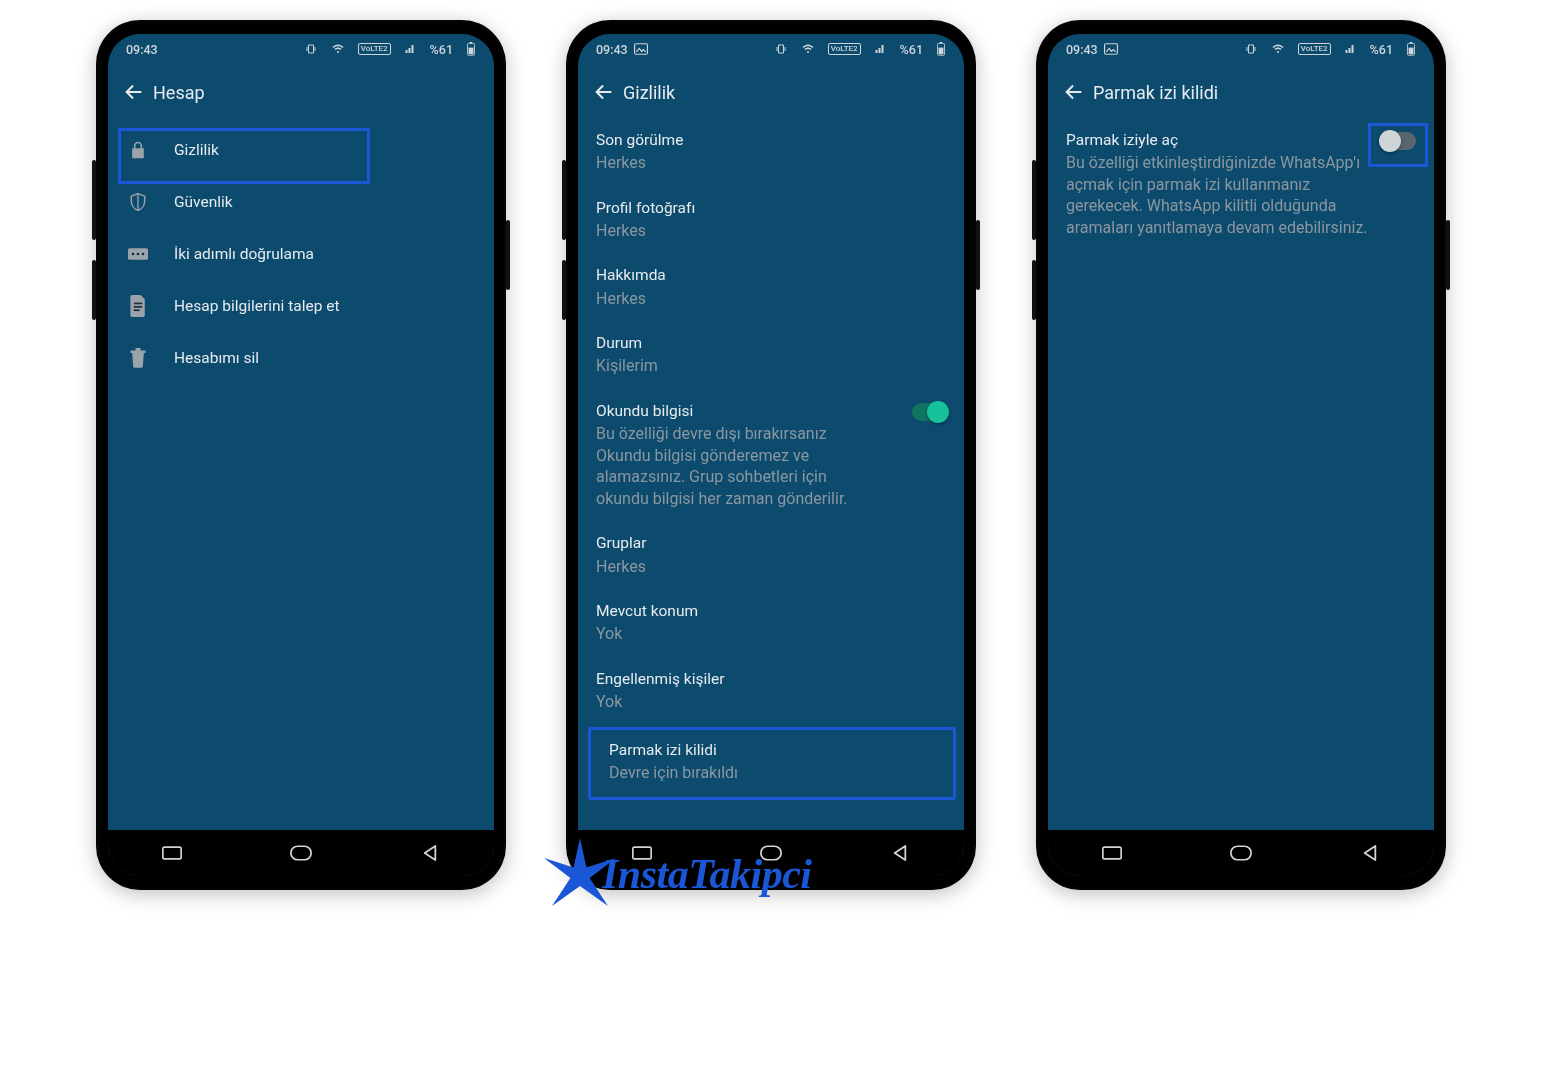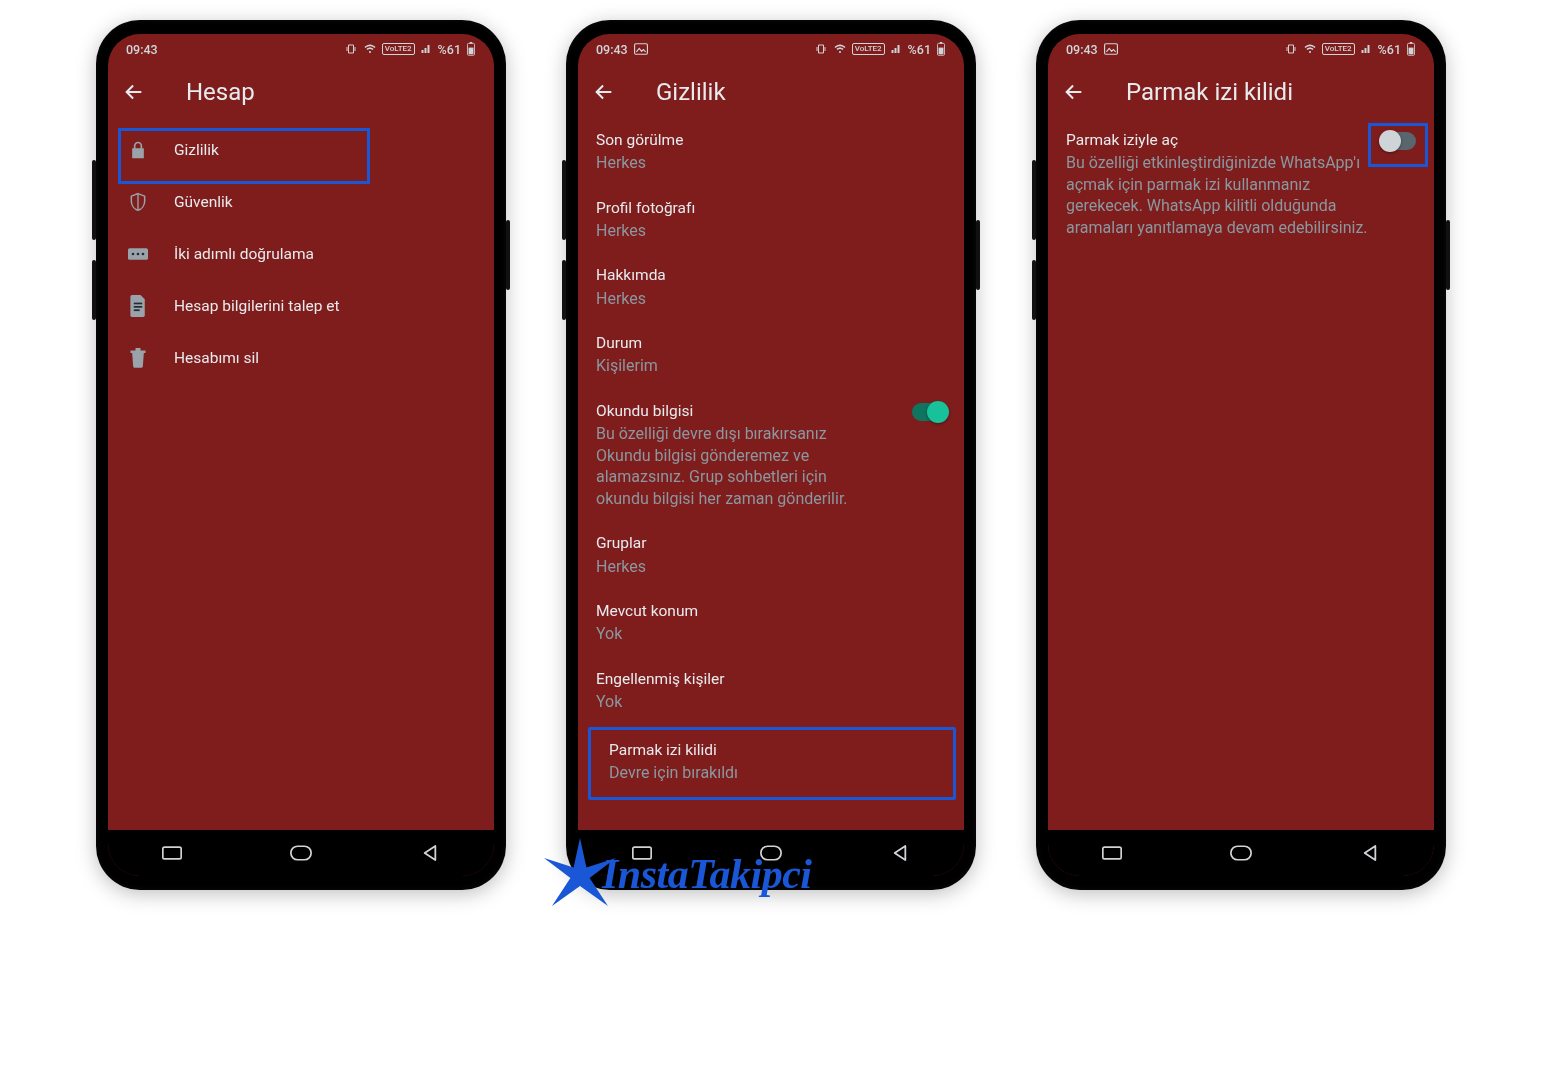--- a/index.html
+++ b/index.html
@@ -7,43 +7,43 @@
   .phones { display: flex; justify-content: center; gap: 60px; padding-top: 20px; }
   .phone-frame {
     width: 410px; height: 870px;
     background: #000; border-radius: 44px;
     padding: 14px 12px;
     position: relative;
     box-shadow: 0 4px 20px rgba(0,0,0,.25), inset 0 0 6px rgba(255,255,255,.05);
   }
   .phone-screen {
     width: 100%; height: 100%;
-    background: #7f1d1d;
+    background: #0c4a6e;
     border-radius: 32px;
     overflow: hidden;
     position: relative;
     color: #e7ebee;
   }
   
   .btn-side { position: absolute; background:#111; border-radius:2px; }
   .btn-left1 { left:-4px; top:140px; width:4px; height:80px; }
   .btn-left2 { left:-4px; top:240px; width:4px; height:60px; }
   .btn-right { right:-4px; top:200px; width:4px; height:70px; }
   
   .statusbar {
     height: 30px; display:flex; align-items:center; justify-content:space-between;
     padding: 0 18px; font-size: 12.5px; color:#cfd4d8; font-weight:500;
   }
   .statusbar .left { display:flex; align-items:center; gap:6px; }
-  .statusbar .right { display:flex; align-items:center; gap:5px; }
+  .statusbar .right { display:flex; align-items:center; gap:13px; }
   .status-icon svg { display:block; }
   
   .appbar {
-    height: 56px; display:flex; align-items:center; gap: 40px;
-    padding: 0 14px; font-size: 24px; color:#e7ebee;
+    height: 56px; display:flex; align-items:center; gap: 7px;
+    padding: 0 14px; font-size: 18px; color:#e7ebee;
   }
   .appbar .back { width:24px; height:24px; display:flex; align-items:center; justify-content:center; }
   
   .row {
     display:flex; align-items:center; gap: 24px;
     padding: 14px 18px; min-height:52px;
   }
   .row .icon { width:24px; display:flex; justify-content:center; color:#9aa3aa; }
   .row .label { font-size: 15.5px; color:#e7ebee; }
 

